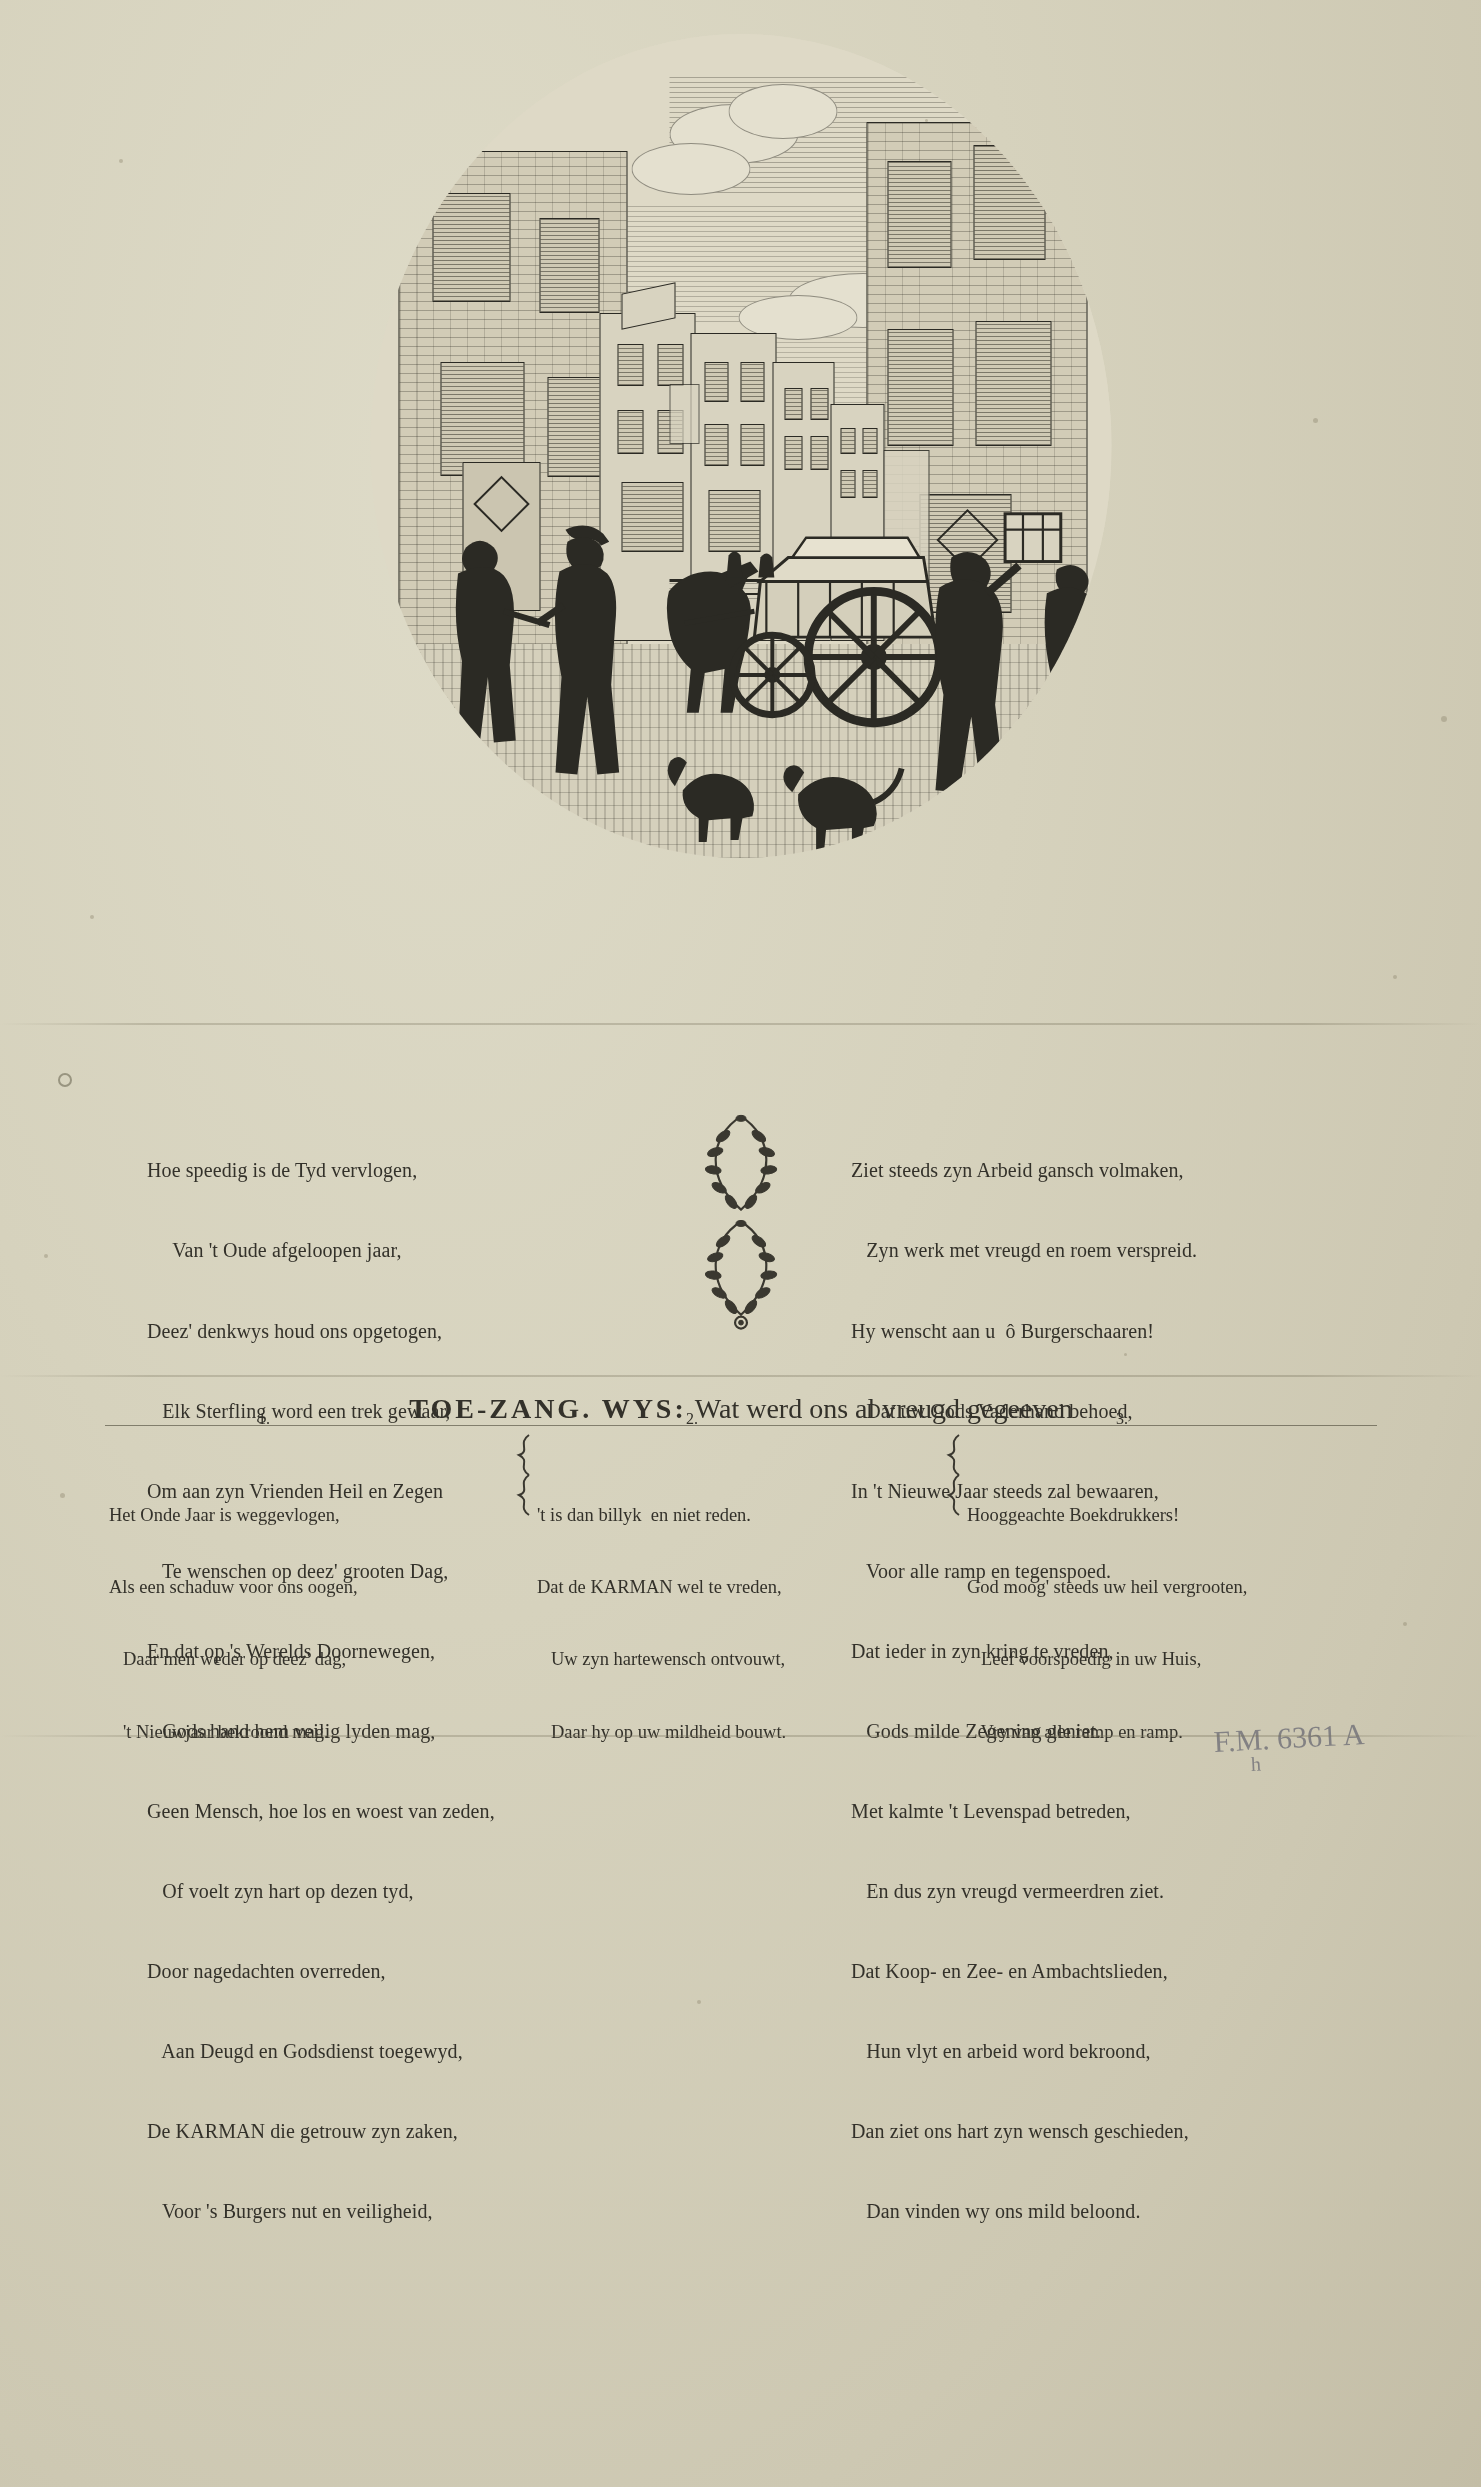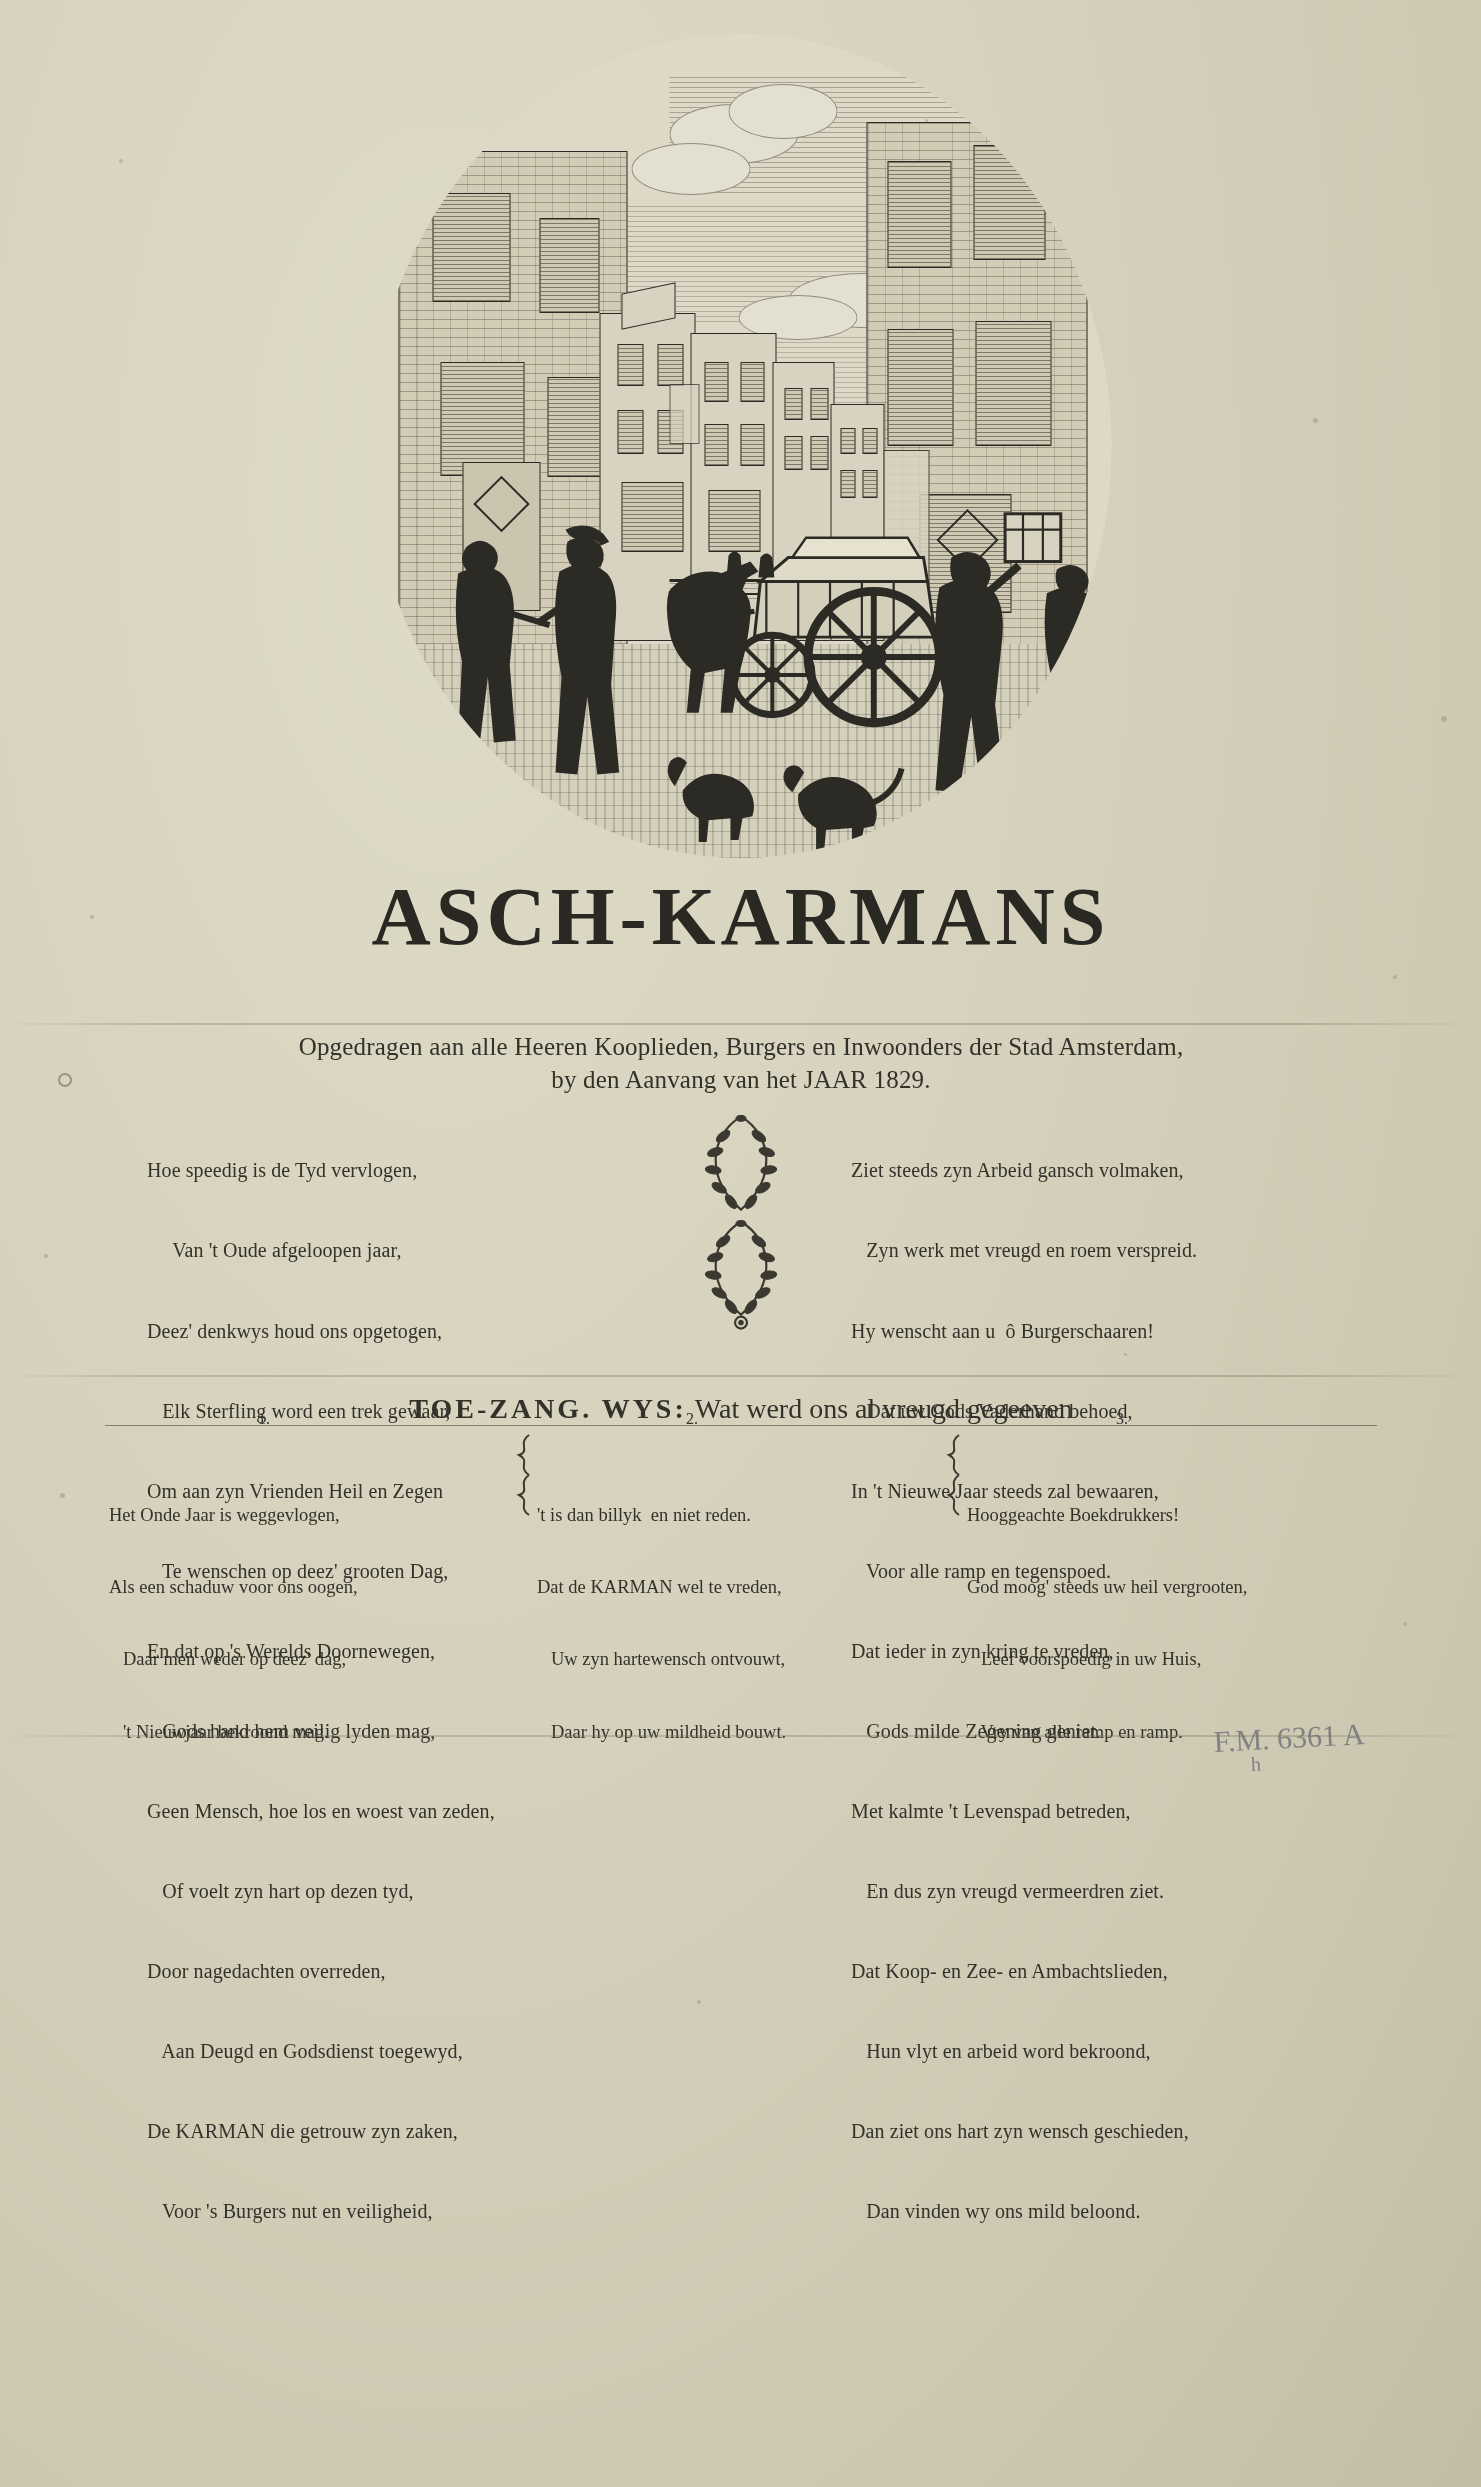--- a/index.html
+++ b/index.html
@@ -393,26 +393,21 @@
           <path class="inkfill" d="M314 330 q16 -20 40 -16 q20 4 28 18 q6 12 2 24 l-10 2 l-4 22 l-8 0 l0 -22 l-22 2 l-2 22 l-8 0 l0 -24 q-18 -10 -16 -28z"></path>
           <path class="inkfill" d="M306 326 q-12 -14 -4 -26 q8 -8 16 2z"></path>
           <path class="inkfill" d="M430 334 q20 -22 46 -16 q22 6 30 22 q6 14 0 26 l-10 2 l-4 22 l-8 0 l0 -22 l-26 2 l-2 22 l-8 0 l0 -24 q-20 -12 -18 -34z"></path>
           <path class="ink" d="M506 342 q22 -10 28 -34" style="stroke-width:6"></path>
           <path class="inkfill" d="M424 332 q-14 -12 -6 -24 q10 -8 18 4z"></path>
         </g>
       </svg>
     </div>
   </div>
 
-  <div class="title1">ASCH-KARMANS</div>
-
-  <div class="dedic">
-    <div>Opgedragen aan alle Heeren Kooplieden, Burgers en Inwoonders der Stad Amsterdam,</div>
-    <div>by den Aanvang van het JAAR 1829.</div>
-  </div>
+
 
   <div class="poem left">
     <div>Hoe speedig is de Tyd vervlogen,</div>
     <div>     Van 't Oude afgeloopen jaar,</div>
     <div>Deez' denkwys houd ons opgetogen,</div>
     <div>   Elk Sterfling word een trek gewaar,</div>
     <div>Om aan zyn Vrienden Heil en Zegen</div>
     <div>   Te wenschen op deez' grooten Dag,</div>
     <div>En dat op 's Werelds Doornewegen,</div>
     <div>   Gods hand hem veilig lyden mag,</div>

